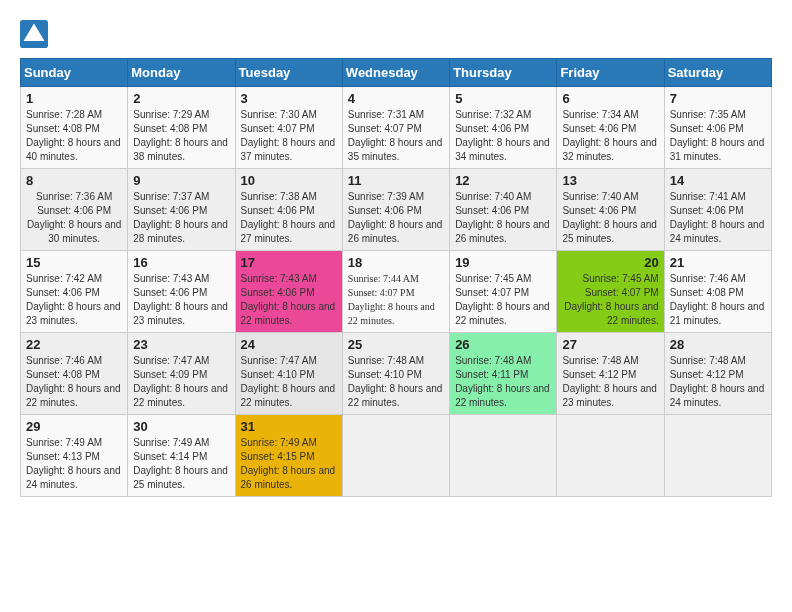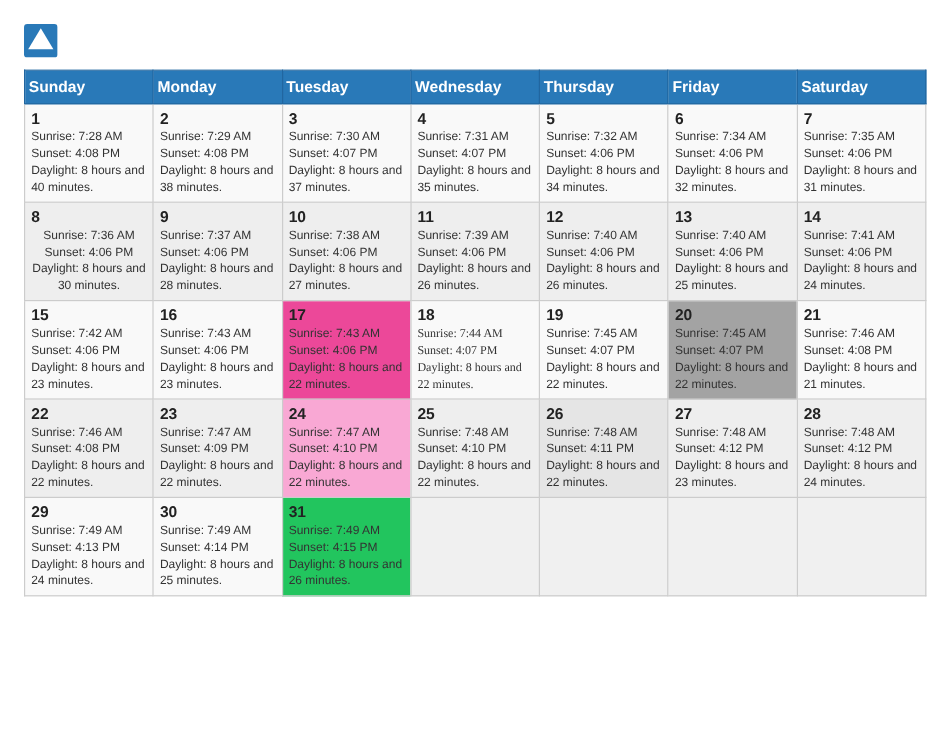--- a/index.html
+++ b/index.html
@@ -231,21 +231,21 @@
             <div class="day-info" style="white-space: pre-line; font-family: Liberation Serif, serif;">Sunrise: 7:44 AM
 Sunset: 4:07 PM
 Daylight: 8 hours and 22 minutes.</div>
           </td>
           <td style="background-color: rgb(249, 249, 249);">
             <span class="day-num">19</span>
             <div class="day-info" style="white-space: pre-line;">Sunrise: 7:45 AM
 Sunset: 4:07 PM
 Daylight: 8 hours and 22 minutes.</div>
           </td>
-          <td style="background-color: #a3a3a3;">
+          <td style="background-color: #84cc16; text-align: right;">
             <span class="day-num">20</span>
             <div class="day-info" style="white-space: pre-line;">Sunrise: 7:45 AM
 Sunset: 4:07 PM
 Daylight: 8 hours and 22 minutes.</div>
           </td>
           <td style="background-color: rgb(249, 249, 249);">
             <span class="day-num">21</span>
             <div class="day-info" style="white-space: pre-line;">Sunrise: 7:46 AM
 Sunset: 4:08 PM
 Daylight: 8 hours and 21 minutes.</div>
@@ -257,33 +257,33 @@
             <div class="day-info" style="white-space: pre-line;">Sunrise: 7:46 AM
 Sunset: 4:08 PM
 Daylight: 8 hours and 22 minutes.</div>
           </td>
           <td style="background-color: rgb(238, 238, 238);">
             <span class="day-num">23</span>
             <div class="day-info" style="white-space: pre-line;">Sunrise: 7:47 AM
 Sunset: 4:09 PM
 Daylight: 8 hours and 22 minutes.</div>
           </td>
-          <td style="background-color: #f9a8d4;">
+          <td style="background-color: #e5e5e5;">
             <span class="day-num">24</span>
             <div class="day-info" style="white-space: pre-line;">Sunrise: 7:47 AM
 Sunset: 4:10 PM
 Daylight: 8 hours and 22 minutes.</div>
           </td>
           <td style="background-color: rgb(238, 238, 238);">
             <span class="day-num">25</span>
             <div class="day-info" style="white-space: pre-line;">Sunrise: 7:48 AM
 Sunset: 4:10 PM
 Daylight: 8 hours and 22 minutes.</div>
           </td>
-          <td style="background-color: #e5e5e5; margin-left: 29px;">
+          <td style="background-color: #86efac; margin-left: 29px;">
             <span class="day-num">26</span>
             <div class="day-info" style="white-space: pre-line;">Sunrise: 7:48 AM
 Sunset: 4:11 PM
 Daylight: 8 hours and 22 minutes.</div>
           </td>
           <td style="background-color: rgb(238, 238, 238);">
             <span class="day-num">27</span>
             <div class="day-info" style="white-space: pre-line;">Sunrise: 7:48 AM
 Sunset: 4:12 PM
 Daylight: 8 hours and 23 minutes.</div>
@@ -301,21 +301,21 @@
             <div class="day-info" style="white-space: pre-line;">Sunrise: 7:49 AM
 Sunset: 4:13 PM
 Daylight: 8 hours and 24 minutes.</div>
           </td>
           <td style="background-color: rgb(249, 249, 249);">
             <span class="day-num">30</span>
             <div class="day-info" style="white-space: pre-line;">Sunrise: 7:49 AM
 Sunset: 4:14 PM
 Daylight: 8 hours and 25 minutes.</div>
           </td>
-          <td style="background-color: #22c55e;">
+          <td style="background-color: #eab308;">
             <span class="day-num">31</span>
             <div class="day-info" style="white-space: pre-line;">Sunrise: 7:49 AM
 Sunset: 4:15 PM
 Daylight: 8 hours and 26 minutes.</div>
           </td>
           <td class="empty-cell" style="background-color: rgb(232, 232, 232);"></td>
           <td class="empty-cell" style="background-color: rgb(232, 232, 232);"></td>
           <td class="empty-cell" style="background-color: rgb(232, 232, 232);"></td>
           <td class="empty-cell" style="background-color: rgb(232, 232, 232);"></td>
         </tr>

